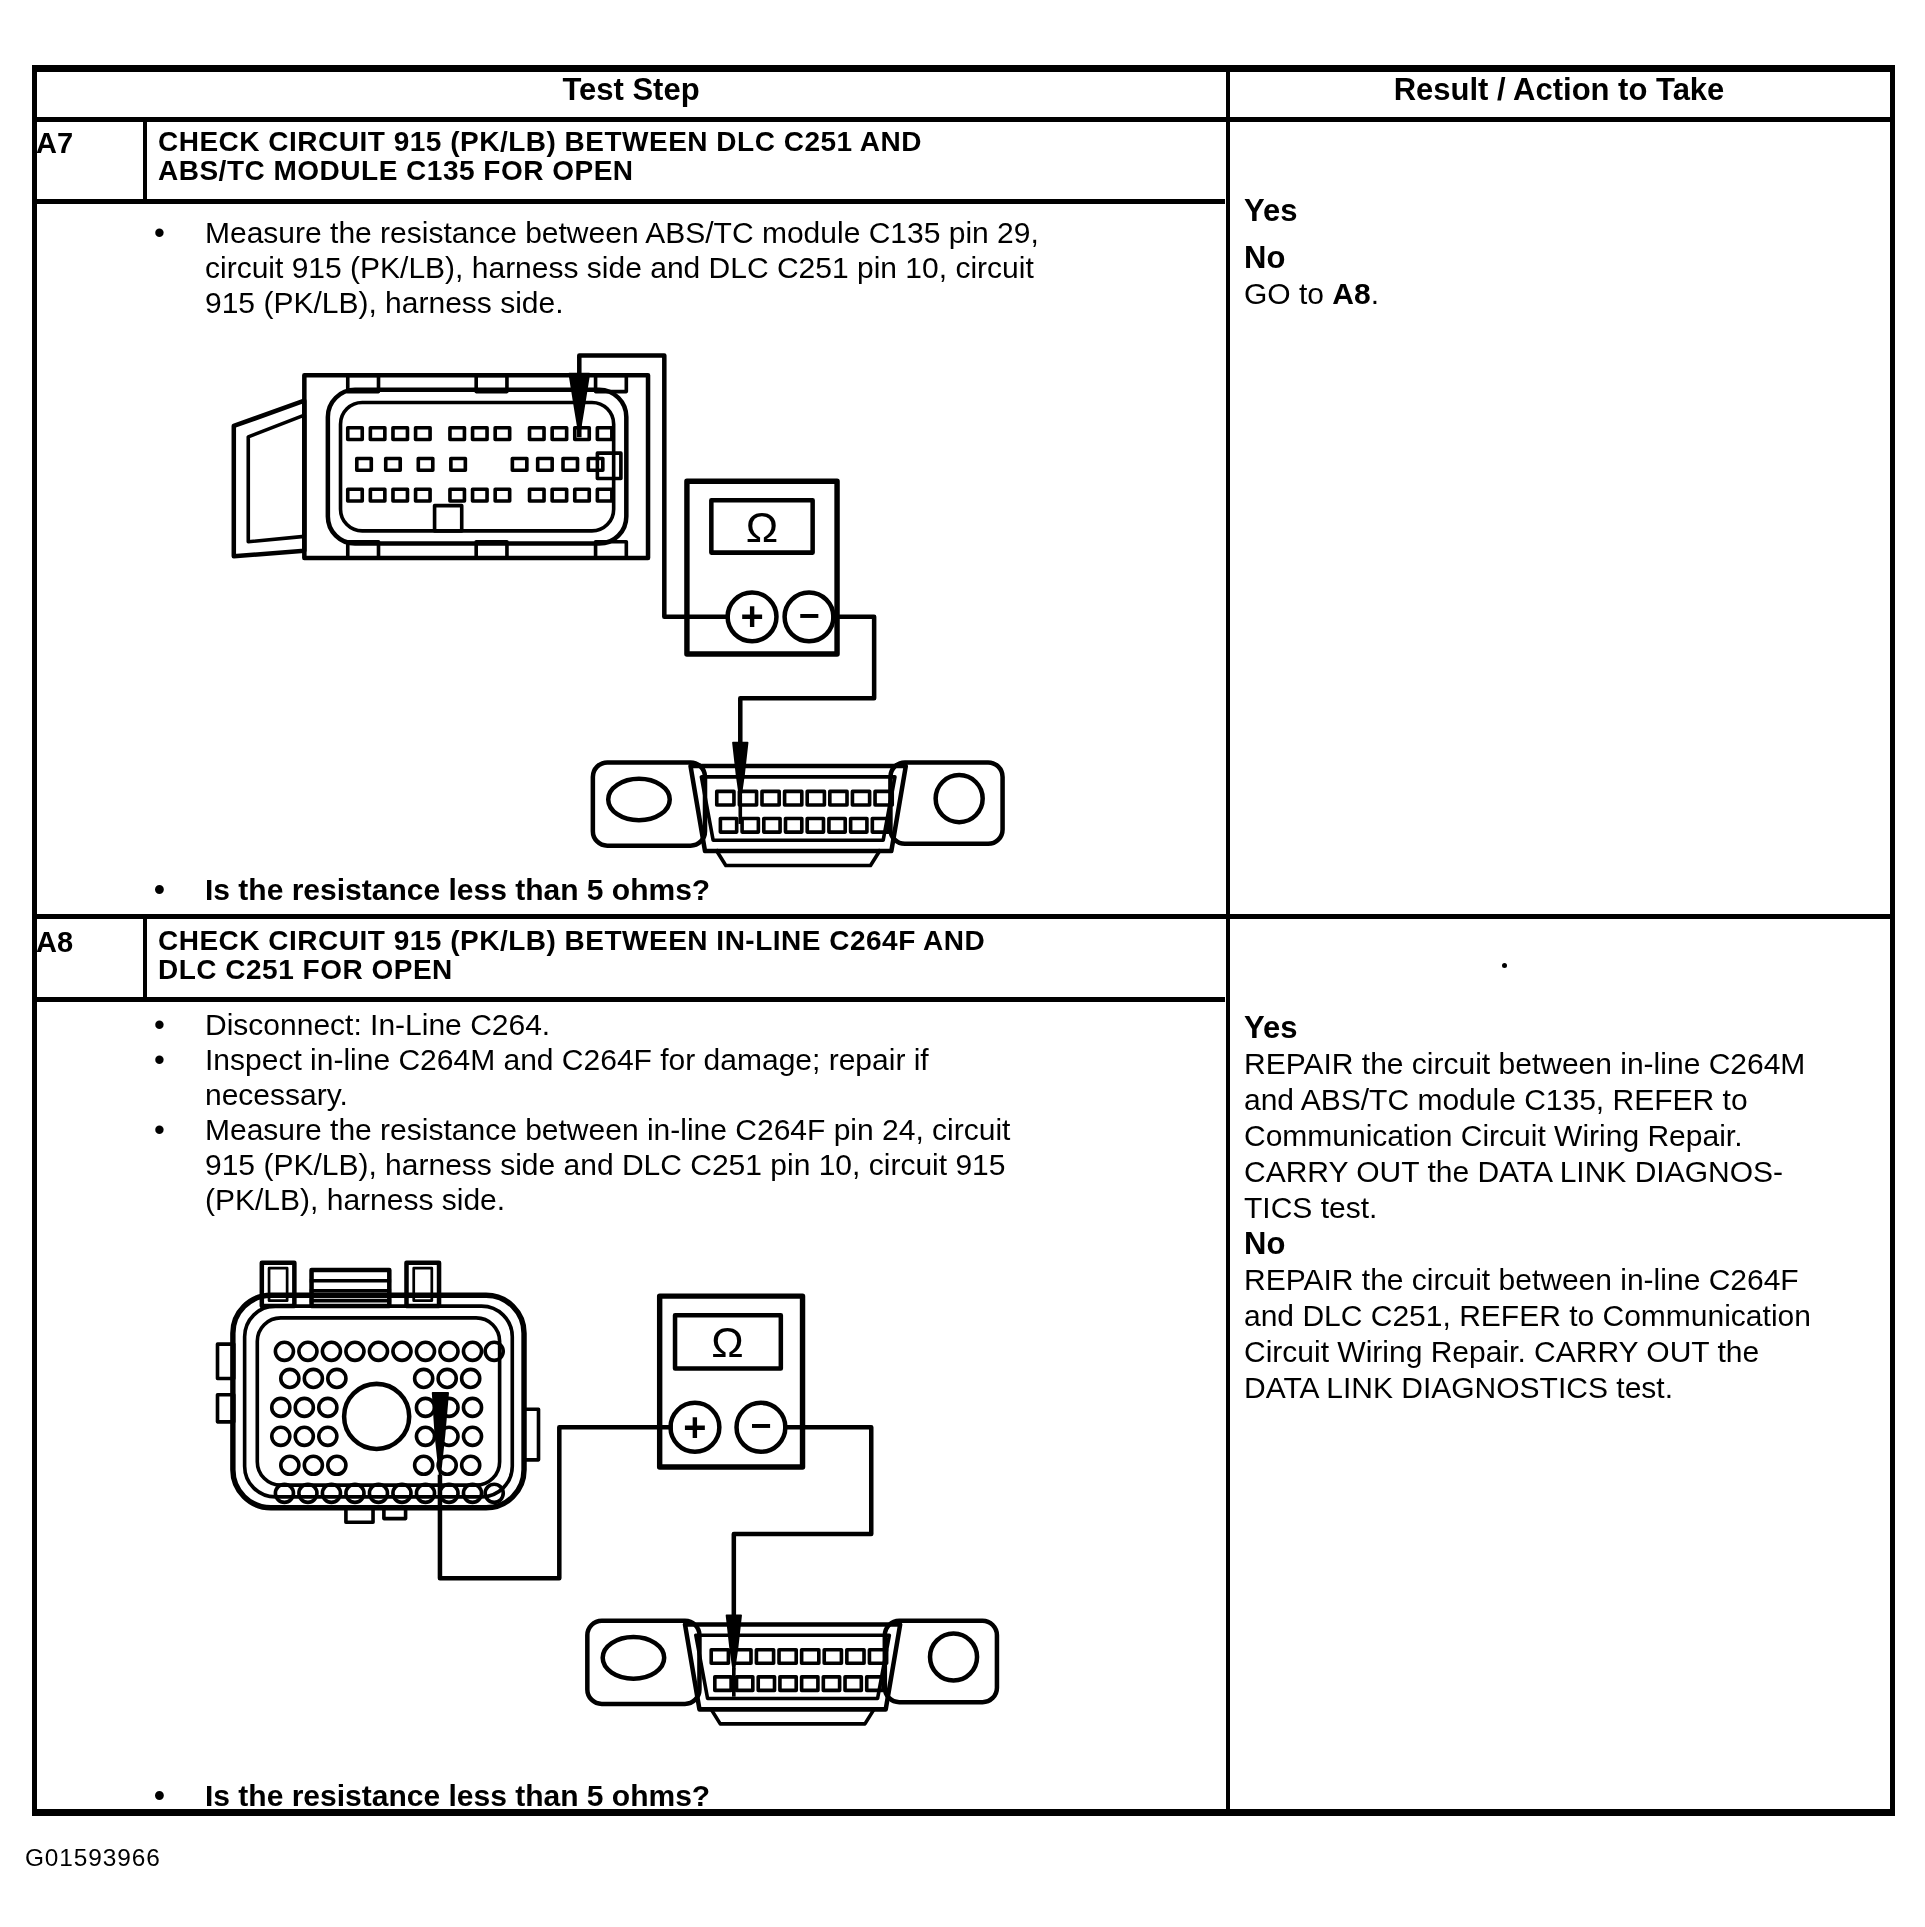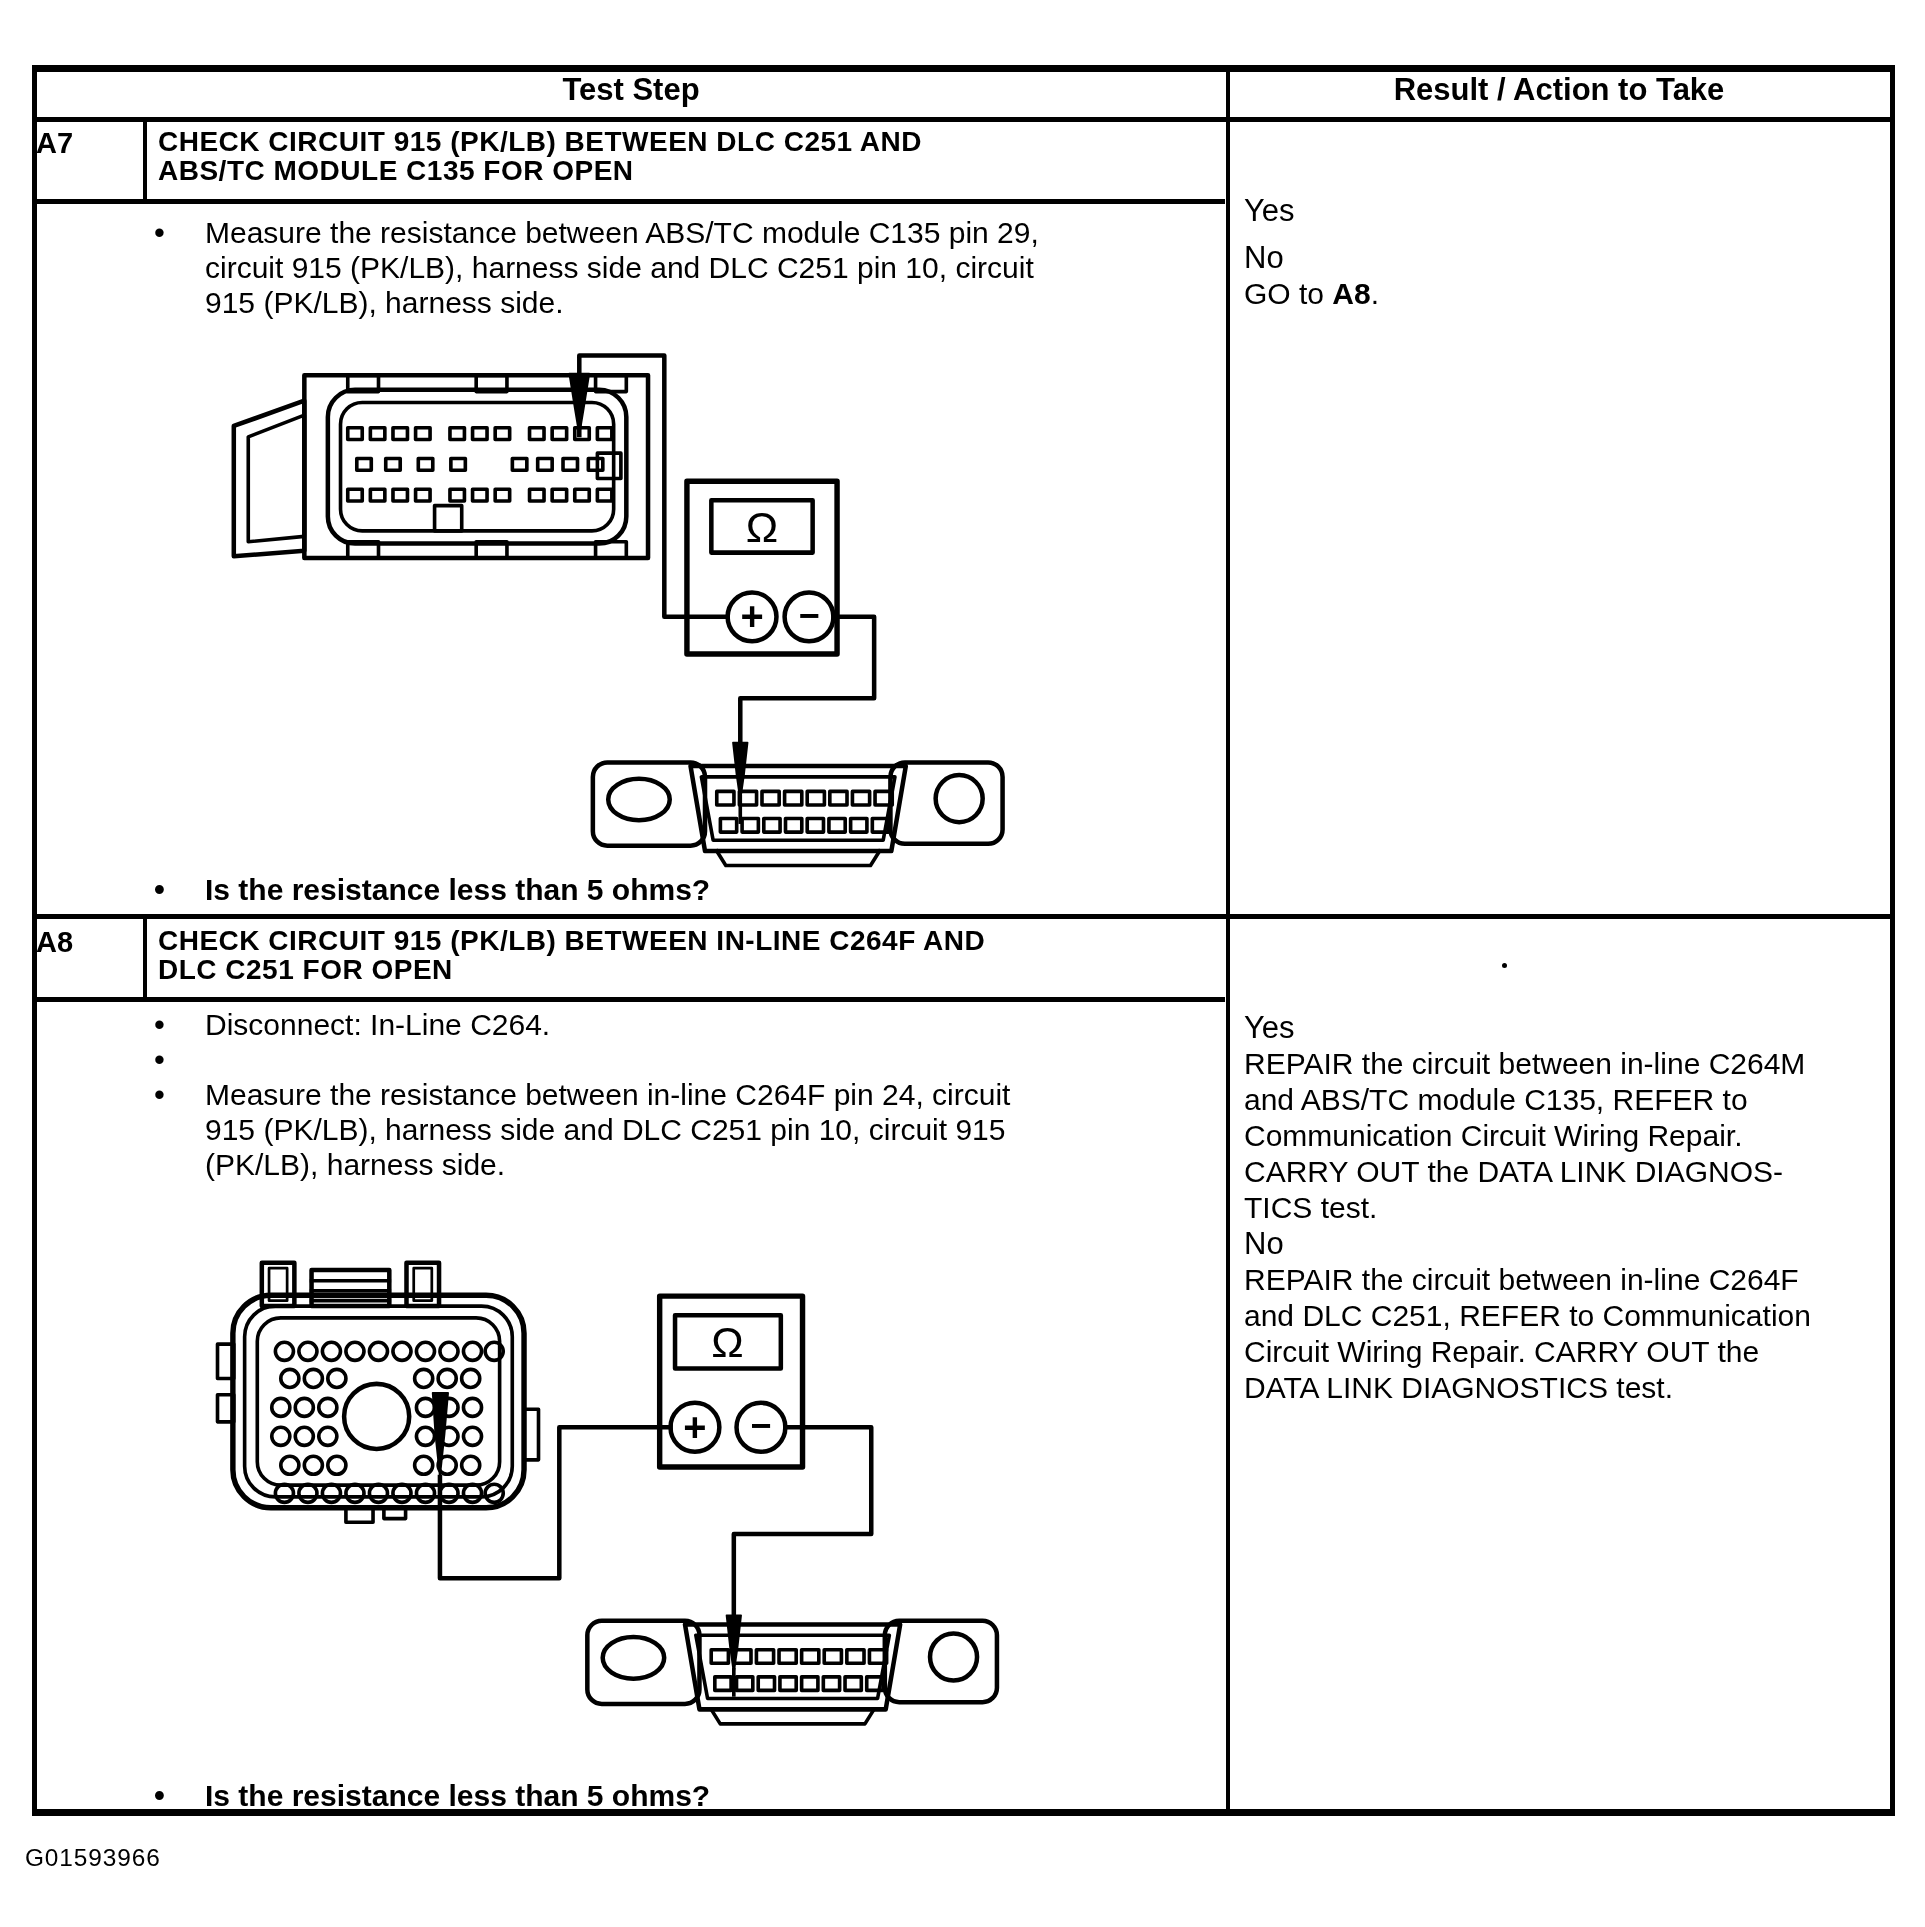--- a/index.html
+++ b/index.html
@@ -10,21 +10,21 @@
   .b{font-weight:bold;}
   .hdr{font-size:31px;font-weight:bold;line-height:27px;text-align:center;}
   .rowid{font-size:29px;font-weight:bold;text-align:left;}
   .title{font-size:28px;line-height:29px;font-weight:bold;letter-spacing:0.5px;}
   .bullets{position:absolute;}
   .bullet-row{display:flex;align-items:flex-start;}
   .dot{flex:0 0 51px;padding-left:9px;font-size:31px;line-height:35px;}
   .bt{white-space:pre-line;font-size:30px;line-height:35px;}
   .bt.q{font-weight:bold;}
   .res{position:absolute;font-size:30px;line-height:36px;}
-  .res .lbl{font-weight:normal;font-size:31px;}
+  .res .lbl{font-weight:bold;font-size:31px;}
   .res .body{white-space:pre-line;}
   svg{position:absolute;overflow:visible;}
   svg *{vector-effect:none;}
   .speck{position:absolute;width:5.4px;height:5.4px;background:#000;border-radius:50%;}
   .figcode{position:absolute;font-size:24.4px;letter-spacing:0.9px;}
 </style>
 </head>
 <body>
 
 <div class="page">
@@ -184,20 +184,22 @@
   <div class="txt title" style="left:158px;top:926px;width:1058px;">CHECK CIRCUIT 915 (PK/LB) BETWEEN IN-LINE C264F AND
 DLC C251 FOR OPEN</div>
 
   <div class="bullets" style="left:145px;top:1007px;width:1072px;">
     <div class="bullet-row">
       <span class="dot">•</span>
       <span class="bt">Disconnect: In-Line C264.</span>
     </div>
     <div class="bullet-row">
       <span class="dot">•</span>
+      <span class="bt">Inspect in-line C264M and C264F for damage; repair if
+necessary.</span>
     </div>
     <div class="bullet-row">
       <span class="dot">•</span>
       <span class="bt">Measure the resistance between in-line C264F pin 24, circuit
 915 (PK/LB), harness side and DLC C251 pin 10, circuit 915
 (PK/LB), harness side.</span>
     </div>
   </div>
   <div class="bullets" style="left:145px;top:1778px;width:1072px;">
     <div class="bullet-row">

